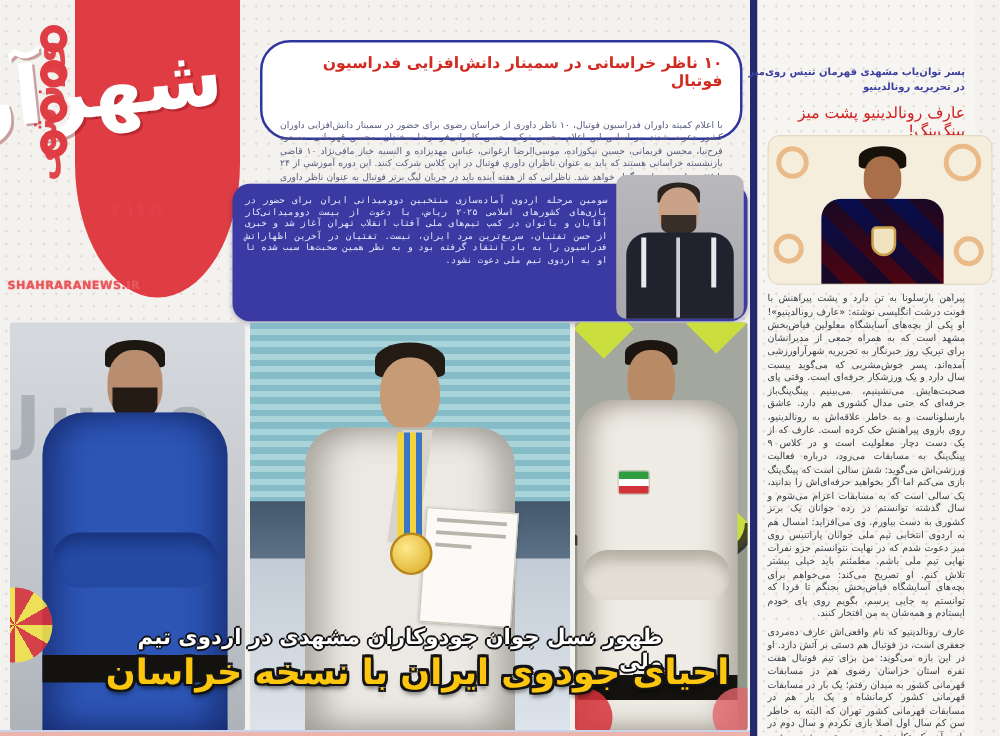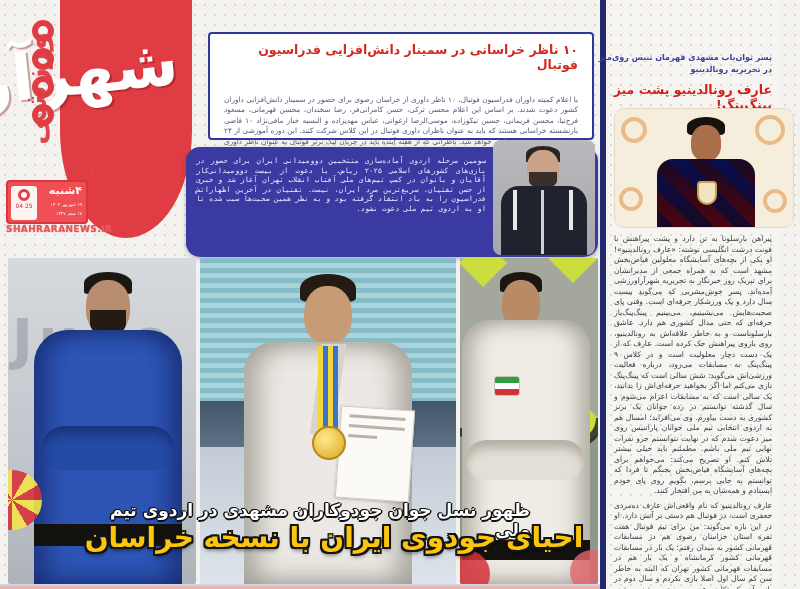--- a/index.html
+++ b/index.html
@@ -33,22 +33,22 @@
   .date-box .dline { position:absolute; right:4px; font-size:4.5px; opacity:.95; }
   .d1 { top:20px; } .d2 { top:29px; }
   .mini-card { position:absolute; left:3px; top:4px; width:26px; height:34px; background:#fdf3f1;
     border-radius:3px; color:#b5343b; font-size:6px; text-align:center; }
   .mini-card .dot { width:12px; height:12px; border:3px solid #e04048; border-radius:50%;
     margin:3px auto 1px auto; }
   .site-url { left:6px; top:224px; width:120px; color:#e8575c; font-size:9px; font-weight:bold;
     letter-spacing:.4px; text-shadow:0 0 1px #e8575c; }
 
   
-  .ref-box { left:208px; top:32px; width:386px; height:108px; background:#fff;
-    border:2px solid #3036a0; border-radius:4px; padding:8px 14px 6px 14px; }
+  .ref-box { left:208px; top:32px; width:386px; height:80px; background:#fff;
+    border:2px solid #3036a0; border-radius:24px; padding:8px 14px 6px 14px; }
   .ref-headline { color:#d22b22; font-size:12.5px; font-weight:bold; text-align:right; }
   .ref-body { margin-top:23px; color:#55597b; font-size:7.3px; line-height:10.4px;
     text-align:justify; }
 
   
   .taftian { left:186px; top:147px; width:412px; height:110px; background:#3a3aa2;
     border-radius:14px; box-shadow:0 2px 4px rgba(40,40,100,.3); }
   .taftian-text { position:absolute; left:10px; right:112px; top:8px; bottom:6px; }
   .taftian-kicker { color:#fff; font-size:8.5px; font-weight:bold; text-align:right; }
   .taftian-headline { color:#fff; font-size:17px; font-weight:bold; text-align:right;
@@ -149,21 +149,21 @@
     background:linear-gradient(#c9d2ea 0 40%, #edb4ab 40% 100%); }
 
   
   .col-divider { left:600px; top:0; width:6px; height:589px; background:#23296f; }
   .right-col { left:606px; top:0; width:174px; height:589px;
     background:#f7f5f1; background-image:radial-gradient(circle, #ddd8d2 0.8px, transparent 1px);
     background-size:10px 10px; }
   .aref-kicker { position:absolute; right:8px; top:52px; width:178px; color:#3c41a0;
     font-size:8px; font-weight:bold; text-align:right; line-height:12px; }
   .aref-headline { position:absolute; right:8px; top:82px; width:180px; color:#cf1f1f;
-    font-size:12.5px; font-weight:bold; text-align:right; }
+    font-size:12.5px; font-weight:normal; text-align:right; }
   .aref-photo { position:absolute; left:8px; top:108px; width:180px; height:120px;
     border-radius:10px; overflow:hidden; background:#f6eedd; border:1px solid #e4d9c2; }
   .doodle { position:absolute; border:4px solid #e3975299; border-radius:50%; }
   .aref-head { position:absolute; left:76px; top:16px; width:30px; height:36px;
     background:#a96f4b; border-radius:46% 46% 42% 42%; }
   .aref-hair { position:absolute; left:72px; top:8px; width:38px; height:18px;
     background:#17110c; border-radius:50% 50% 16% 16%; }
   .aref-jersey { position:absolute; left:42px; top:50px; width:98px; height:70px;
     border-radius:16px 16px 0 0;
     background:repeating-linear-gradient(45deg,#2c3a8c 0 14px,#8c2342 14px 28px),
@@ -184,29 +184,20 @@
   </div>
   <div class="abs logo-rings">
     <span></span>
       <span></span>
       <span></span>
       <span></span>
   </div>
   <div class="abs logo-ornament rtl">ورزشی</div>
   <div class="abs issue-number">۲۱۲۵</div>
 
-  <div class="abs date-box rtl">
-    <div class="day">۴شنبه</div>
-    <div class="dline d1">۱۹ شهریور ۱۴۰۴</div>
-    <div class="dline d2">۱۷ صفر ۱۴۴۷</div>
-    <div class="mini-card">
-      <div class="dot"></div>
-      <span>25 04</span>
-    </div>
-  </div>
   <div class="abs site-url">SHAHRARANEWS.IR</div>
 
   <div class="abs ref-box rtl">
     <div class="ref-headline">۱۰ ناظر خراسانی در سمینار دانش‌افزایی فدراسیون فوتبال</div>
     <div class="ref-body">با اعلام کمیته داوران فدراسیون فوتبال، ۱۰ ناظر داوری از خراسان رضوی برای حضور در سمینار دانش‌افزایی داوران کشور دعوت شدند. بر اساس این اعلام محسن ترکی، حسن کامرانی‌فر، رضا سخندان، محسن قهرمانی، مسعود فرح‌نیا، محسن فریمانی، حسین نیکوزاده، موسی‌الرضا ارغوانی، عباس مهدیزاده و النسیه خباز مافی‌نژاد ۱۰ قاضی بازنشسته خراسانی هستند که باید به عنوان ناظران داوری فوتبال در این کلاس شرکت کنند. این دوره آموزشی از ۲۴ تا ۲۶ مرداد در تهران برگزار خواهد شد. ناظرانی که از هفته آینده باید در جریان لیگ برتر فوتبال به عنوان ناظر داوری به شهرهای مختلف محل برگزاری مسابقات بروند.</div>
   </div>
 
   <div class="abs taftian">
     <div class="taftian-text rtl">
       <div class="taftian-body">سومین مرحله اردوی آماده‌سازی منتخبین دوومیدانی ایران برای حضور در بازی‌های کشورهای اسلامی ۲۰۲۵ ریاض، با دعوت از بیست دوومیدانی‌کار آقایان و بانوان در کمپ تیم‌های ملی آفتاب انقلاب تهران آغاز شد و خبری از حسن تفتیان، سریع‌ترین مرد ایران، نیست. تفتیان در آخرین اظهاراتش فدراسیون را به باد انتقاد گرفته بود و به نظر همین صحبت‌ها سبب شده تا او به اردوی تیم ملی دعوت نشود.</div>

